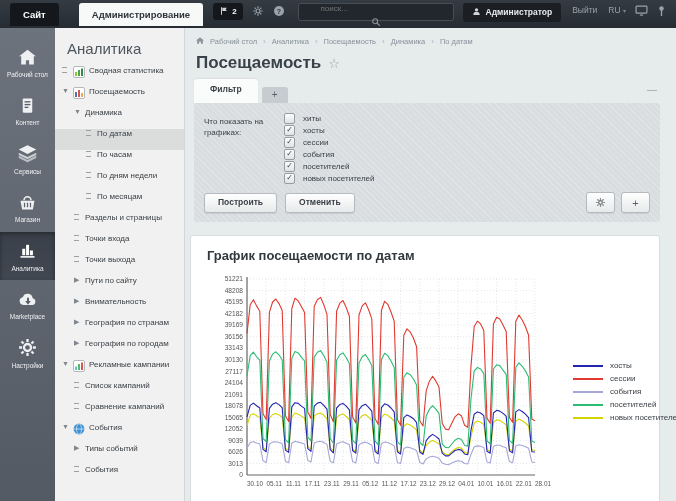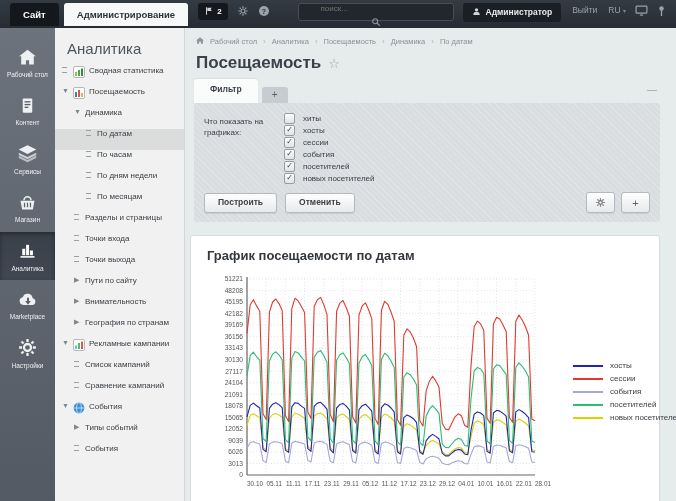--- a/index.html
+++ b/index.html
@@ -3,21 +3,21 @@
 <meta charset="utf-8">
 <style>
   html,body{margin:0;padding:0;}
   body{width:676px;height:501px;overflow:hidden;font-family:"Liberation Sans",sans-serif;}
   .screen{position:relative;width:676px;height:501px;background:#e6ebec;overflow:hidden;}
 
   
   .topbar{position:absolute;top:0;left:0;right:0;height:28px;background:linear-gradient(#353b43,#272c33);display:flex;align-items:center;z-index:5;}
   .tab{height:23px;line-height:23px;padding:0 13px;font-size:9.5px;font-weight:bold;border-radius:3px 3px 0 0;cursor:pointer;}
   .tab-site{background:#14181d;color:#fff;margin-left:10px;}
-  .tab-admin{background:#f7f8f8;color:#2f353b;margin-left:5px;}
+  .tab-admin{background:#f7f8f8;color:#2f353b;margin-left:20px;}
   .notif{height:17px;margin:0 0 5px 10px;background:#14181d;border-radius:3px;display:flex;align-items:center;padding:0 6px;gap:3px;color:#fff;font-size:8px;font-weight:bold;cursor:pointer;}
   .top-ic{margin:0 0 7px 9px;display:flex;cursor:pointer;}
   .top-ic svg{display:block;}
   .search-box{margin:0 0 5px auto;width:142px;height:16px;background:#22272d;border:1px solid #474d54;border-radius:3px;display:flex;align-items:center;padding:0 6px;flex-direction:column;}
   .search-box input{flex:1;background:transparent;border:none;outline:none;color:#99a1a8;font-size:8px;font-family:"Liberation Sans",sans-serif;padding:0;}
   .user-btn{height:19px;background:#1b1f24;border-radius:3px;color:#e9ebed;font-size:8.5px;font-weight:bold;display:flex;align-items:center;gap:5px;padding:0 9px;margin:0 0 4px 9px;cursor:pointer;}
   .top-link{color:#99a1a8;font-size:8.5px;margin:0 0 8px 11px;cursor:pointer;}
   .lang .car{font-size:6px;color:#7d858d;}
 
   
@@ -284,20 +284,24 @@
           <span class="mk">▶</span>
           <span>Пути по сайту</span>
         </div>
         <div class="sb-item lv1">
           <span class="mk">▶</span>
           <span>Внимательность</span>
         </div>
         <div class="sb-item lv1">
           <span class="mk">▶</span>
           <span>География по странам</span>
+        </div>
+        <div class="sb-item lv1">
+          <span class="mk">▶</span>
+          <span>География по городам</span>
         </div>
         <div class="sb-item lv0">
           <span class="mk">▼</span>
           <span class="sb-ic">
             <svg width="12" height="12" viewBox="0 0 12 12">
               <rect x=".5" y=".5" width="11" height="11" rx="1.5" fill="#fff" stroke="#b3b8bc"></rect>
               <rect x="2" y="6.5" width="2" height="3.5" fill="#5bc0de"></rect>
               <rect x="5" y="4" width="2" height="6" fill="#5cb85c"></rect>
               <rect x="8" y="2.5" width="2" height="7.5" fill="#d9534f"></rect>
             </svg>

